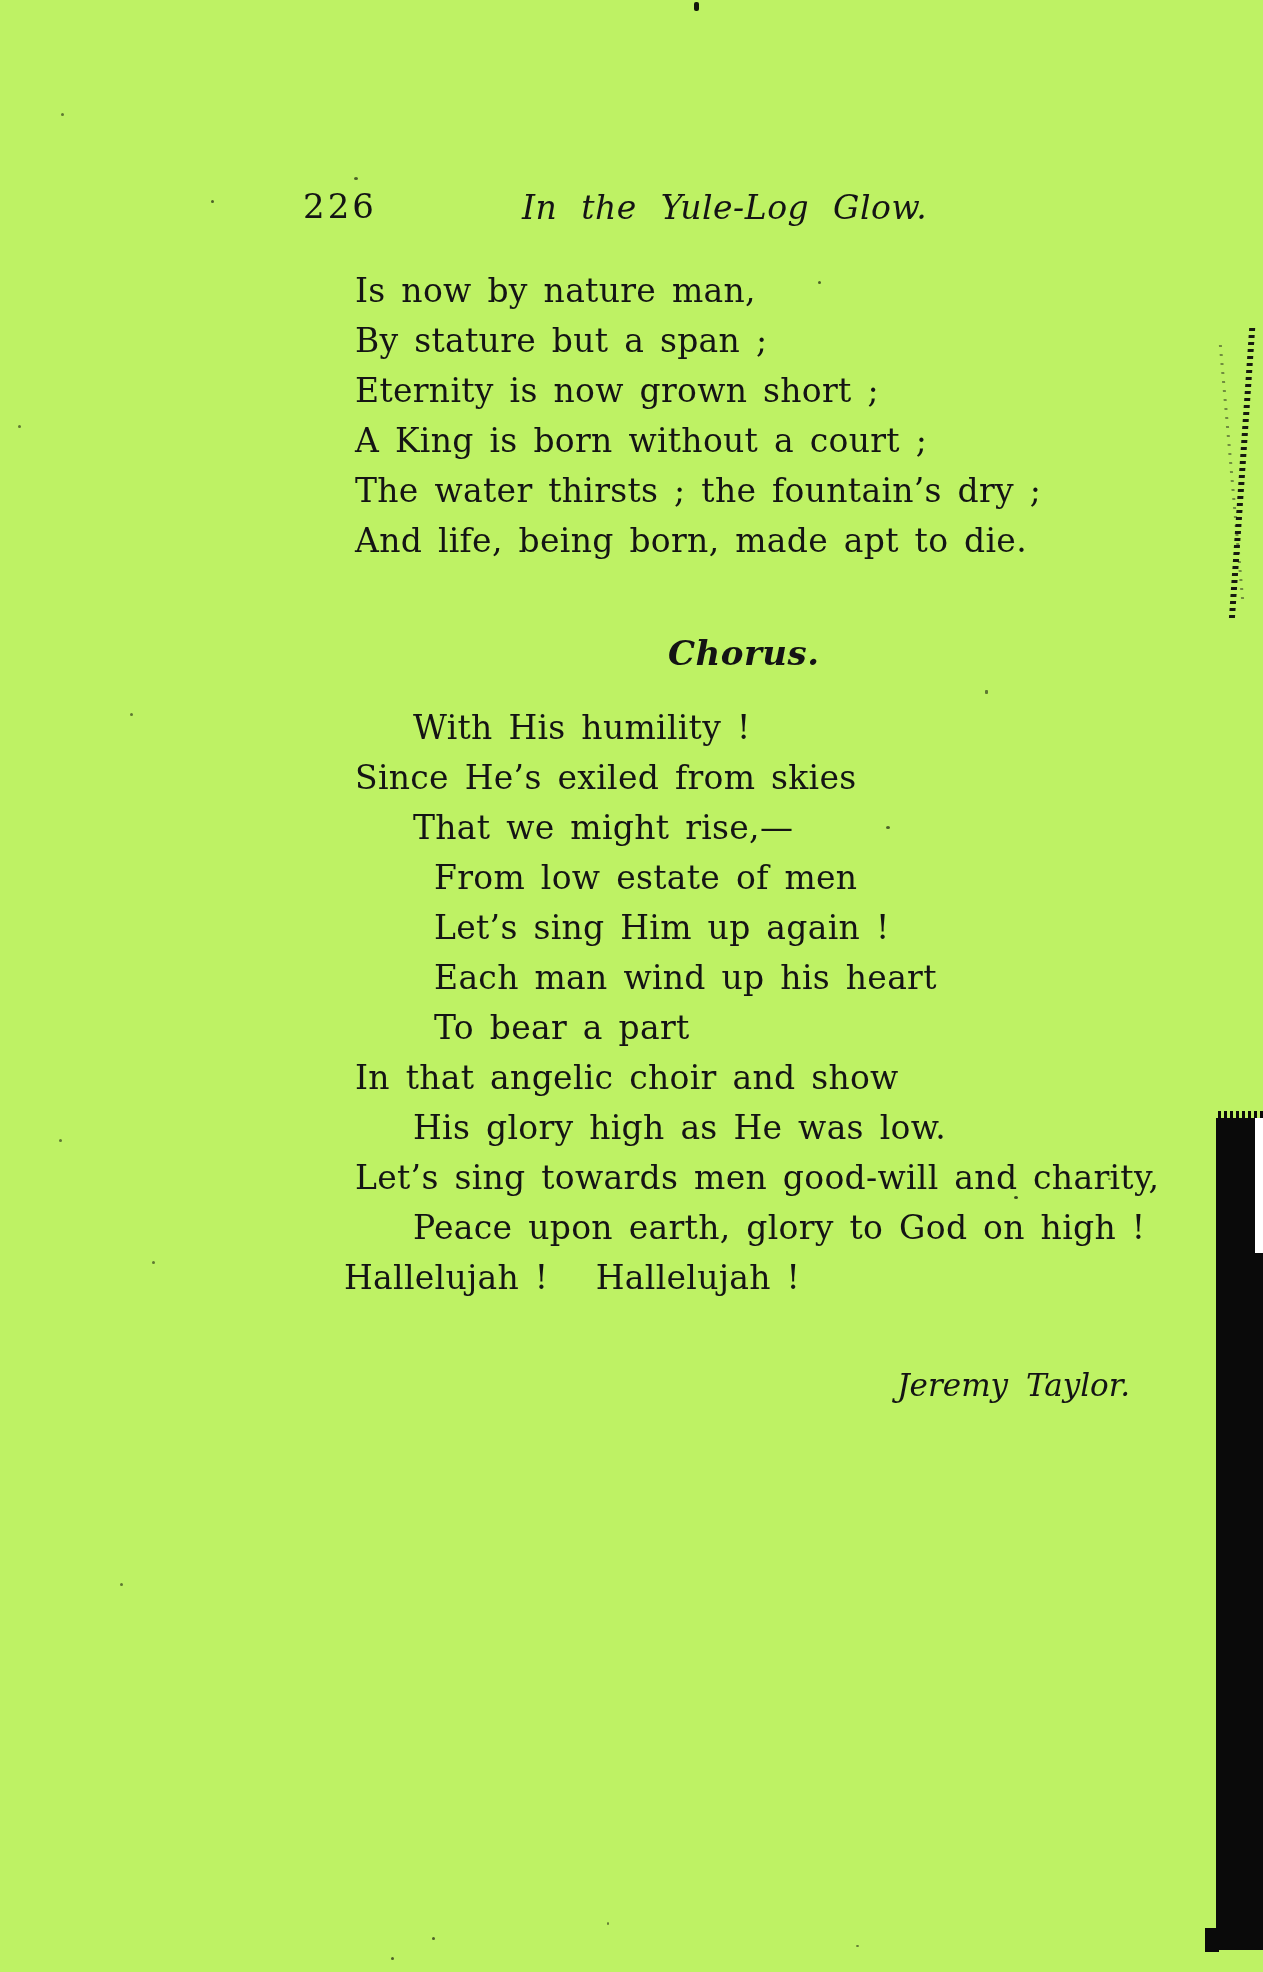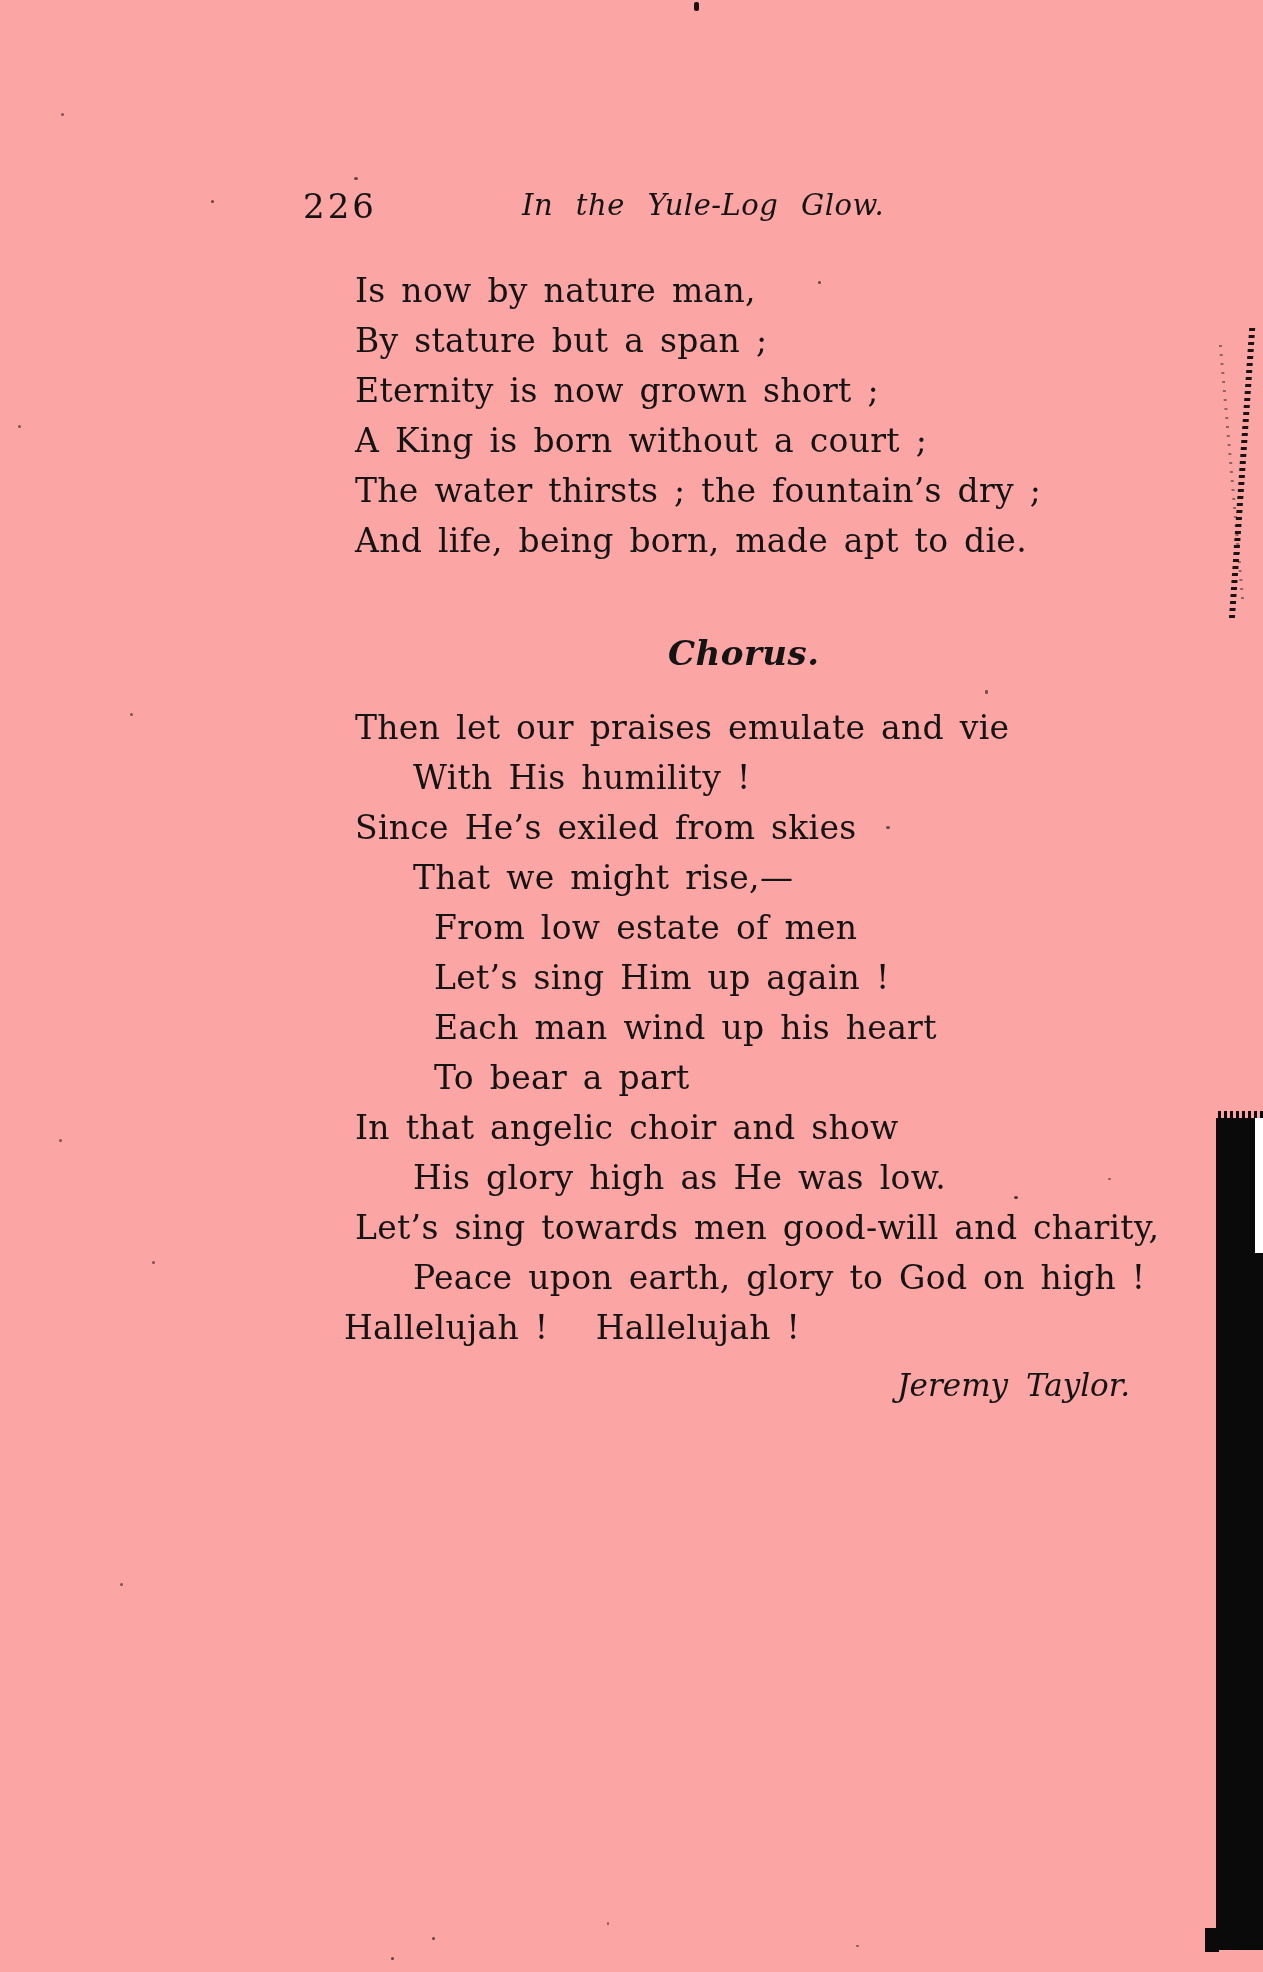--- a/index.html
+++ b/index.html
@@ -1,38 +1,38 @@
 <!DOCTYPE html>
 <html><head>
 <meta charset="utf-8">
 <style>
   html, body { margin: 0; padding: 0; background: #ffffff; }
   .page {
     position: relative;
     width: 1263px;
     height: 1972px;
-    background: #fca5a5;
+    background: #bef264;
     overflow: hidden;
     font-family: "DejaVu Serif", "Liberation Serif", serif;
     color: #141414;
   }
 
   
   .page-number {
     position: absolute;
     left: 303px;
     top: 186px;
     font-size: 34px;
     letter-spacing: 3px;
   }
   .running-title {
     position: absolute;
     left: 522px;
     top: 188px;
-    font-size: 29px;
+    font-size: 33px;
     font-style: italic;
     word-spacing: 13px;
     letter-spacing: 0.5px;
   }
 
   
   .stanza { position: absolute; left: 344px; }
   .stanza-1 { top: 266px; }
   .chorus-stanza { top: 703px; }
   .line {
@@ -142,21 +142,20 @@
       <div class="line ind-0">Eternity is now grown short ;</div>
       <div class="line ind-0">A King is born without a court ;</div>
       <div class="line ind-0">The water thirsts ; the fountain’s dry ;</div>
       <div class="line ind-0">And life, being born, made apt to die.</div>
     </div>
 
   <div class="chorus-heading">Chorus.</div>
 
   <div class="stanza chorus-stanza">
 
-  <div class="line ind-0">Then let our praises emulate and vie</div>
       <div class="line ind-1">With His humility !</div>
       <div class="line ind-0">Since He’s exiled from skies</div>
       <div class="line ind-1">That we might rise,—</div>
       <div class="line ind-2">From low estate of men</div>
       <div class="line ind-2">Let’s sing Him up again !</div>
       <div class="line ind-2">Each man wind up his heart</div>
       <div class="line ind-2">To bear a part</div>
       <div class="line ind-0">In that angelic choir and show</div>
       <div class="line ind-1">His glory high as He was low.</div>
       <div class="line ind-0">Let’s sing towards men good-will and charity,</div>

